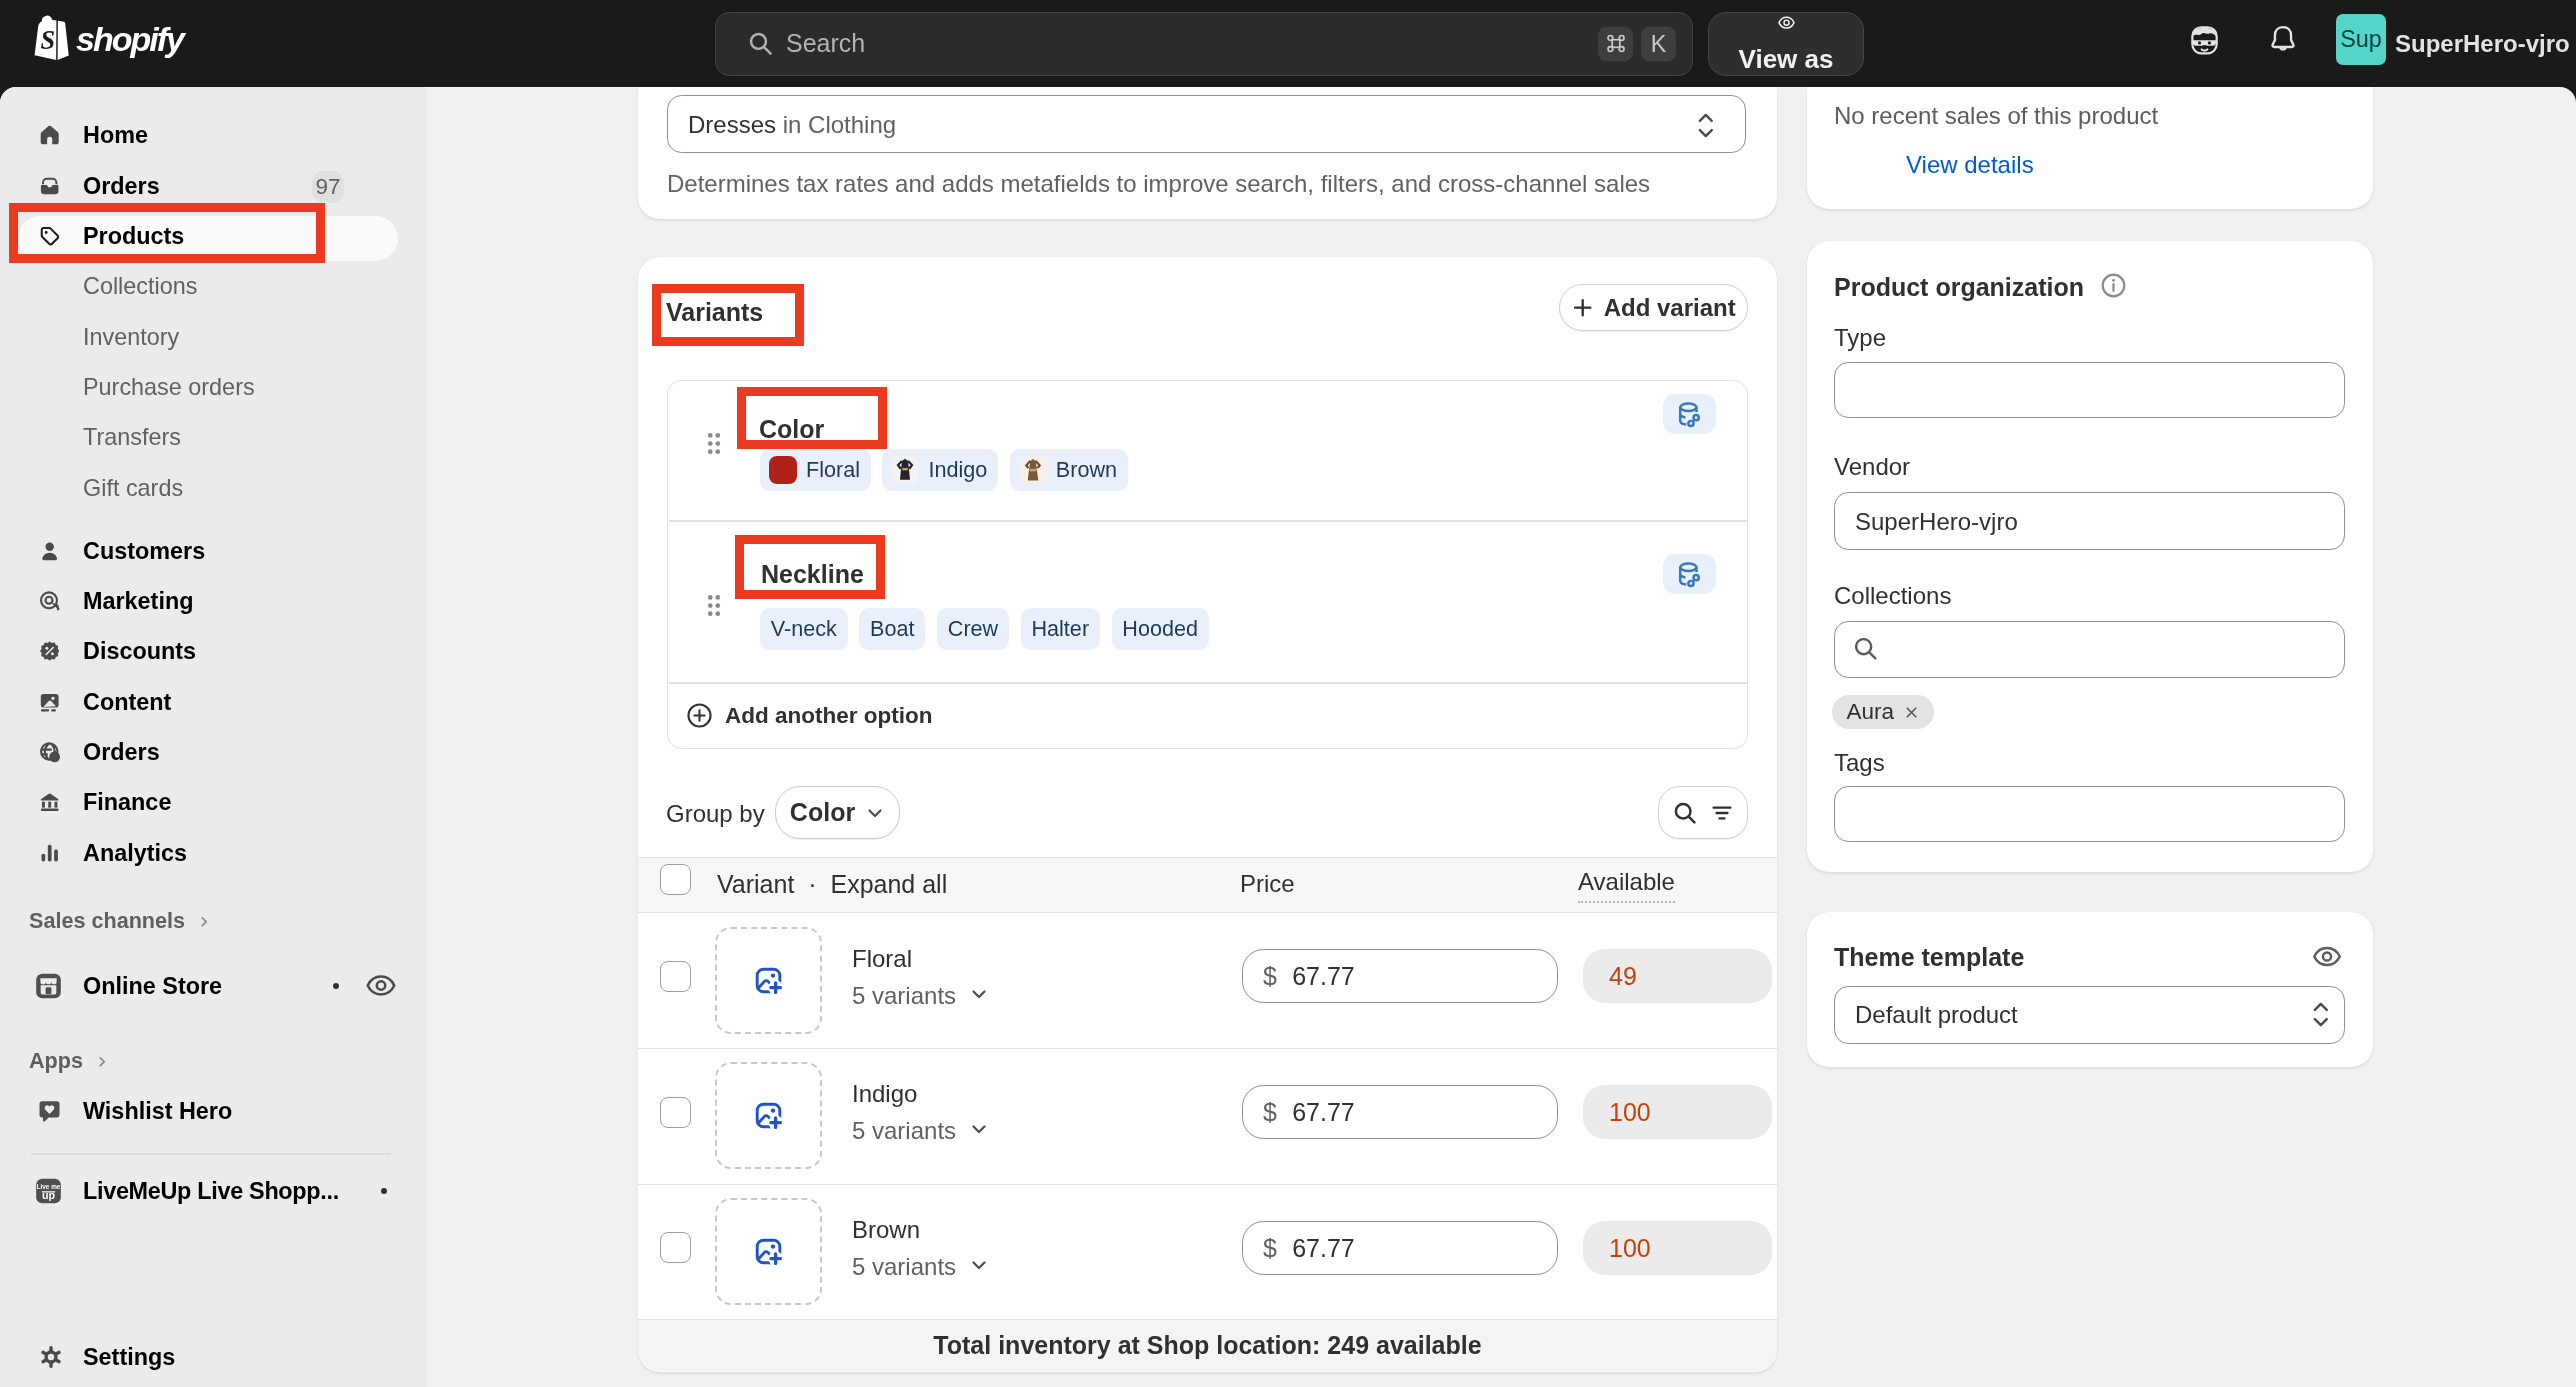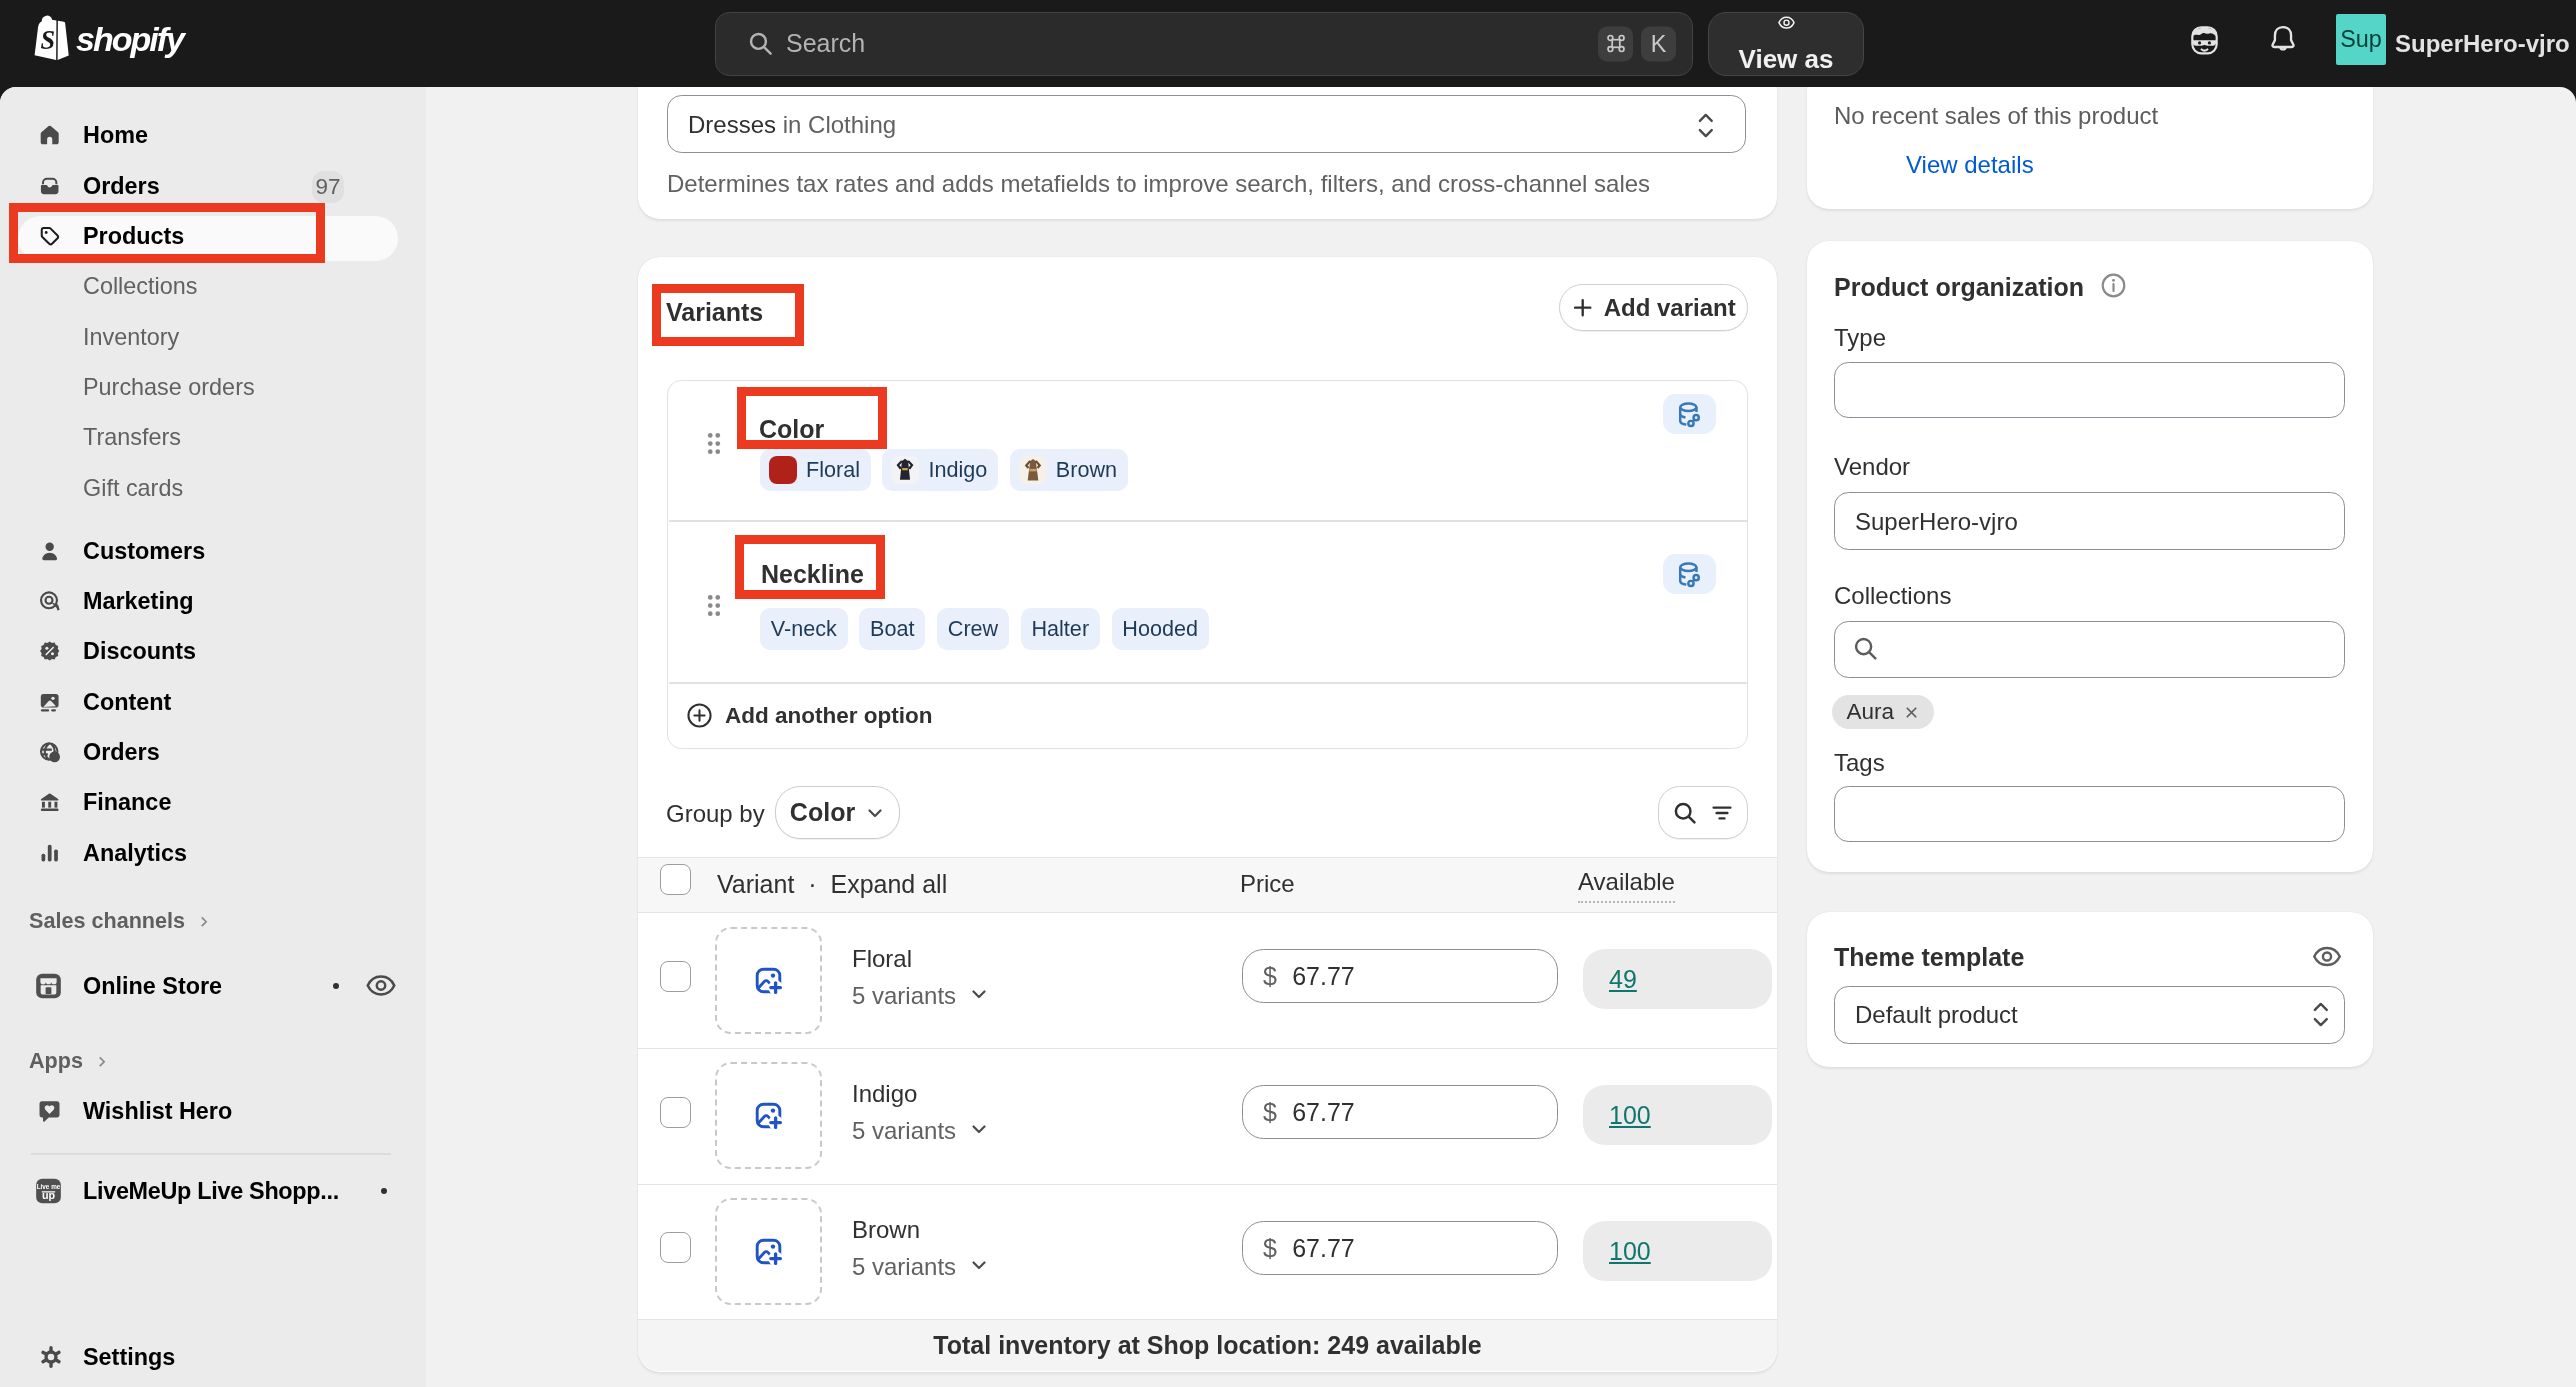--- a/index.html
+++ b/index.html
@@ -7,21 +7,21 @@
   body { background:#1a1a1a; font-family:"Liberation Sans", sans-serif; position:relative; }
   .abs { position:absolute; }
 
   
   #topbar { position:absolute; left:0; top:0; width:2576px; height:87px; background:#1a1a1a; }
   #logo-text { position:absolute; left:76px; top:20px; color:#fff; font-size:34px; font-weight:700; font-style:italic; letter-spacing:-2px; }
   #searchbox { position:absolute; left:715px; top:11.7px; width:978px; height:64px; background:#2b2b2b; border:0.9px solid #434343; border-radius:14.4px; display:flex; align-items:center; }
   #searchbox .stext { color:#b3b3b3; font-size:25px; margin-left:12px; }
   .keybadge { position:absolute; top:50%; transform:translateY(-50%); width:35px; height:35px; background:#3e3e3e; border-radius:9px; color:#c9c9c9; display:flex; align-items:center; justify-content:center; }
   #viewas { position:absolute; left:1708px; top:11.7px; width:156px; height:64px; background:#2e2e2e; border:0.9px solid #454545; border-radius:18px; display:flex; align-items:center; justify-content:center; gap:11.7px; color:#f1f1f1; font-size:26px; font-weight:600;flex-direction:column; }
-  #avatar { position:absolute; left:2336px; top:14.4px; width:50px; height:51px; background:#54d5c8; border-radius:2px; display:flex; align-items:center; justify-content:center; color:#07413c; font-size:23.4px; font-weight:400; }
+  #avatar { position:absolute; left:2336px; top:14.4px; width:50px; height:51px; background:#54d5c8; border-radius:7px; display:flex; align-items:center; justify-content:center; color:#07413c; font-size:23.4px; font-weight:400; }
   #shopname { position:absolute; left:2395px; top:0; height:87px; display:flex; align-items:center; color:#e3e3e3; font-size:24px; font-weight:700; white-space:nowrap; }
 
   
   #frame { position:absolute; left:0; top:87px; width:2576px; height:1301px; background:#f1f1f1; border-radius:16px 16px 0 0; }
   #sidebar { position:absolute; left:0; top:87px; width:426px; height:1301px; background:#ebebeb; border-radius:16px 0 0 0; }
   .nav { position:absolute; left:0; width:426px; height:50px; }
   .nav .ic { position:absolute; left:38px; top:50%; transform:translateY(-50%); width:23.4px; height:23.4px; }
   .nav .lb { position:absolute; left:83px; top:50%; transform:translateY(-50%); font-size:23.4px; font-weight:700; color:#000000; white-space:nowrap; }
   .nav .lb.sub { font-weight:400; color:#616161; }
   .nav .lb.sec { font-weight:700; color:#5f5f5f; font-size:21.6px; left:29px; }
@@ -42,21 +42,21 @@
   
   .chip { height:42px; background:#e9effb; border-radius:10px; display:flex; align-items:center; color:#1f3a56; font-size:21.6px; padding:0 10.8px; }
   .chiprow { position:absolute; display:flex; gap:11.7px; }
   .chip .sw { width:28px; height:28px; border-radius:8px; margin-right:9px; margin-left:-1.8px; overflow:hidden; }
 
   
   .rowline { position:absolute; left:638px; width:1139px; height:1.3px; background:#e3e3e3; }
   .ckbox { position:absolute; width:31px; height:31px; border:1.8px solid #999ea3; border-radius:8px; background:#fff; }
   .thumb { position:absolute; left:715px; width:107px; height:107px; border:2.2px dashed #c8c8c8; border-radius:16px; display:flex; align-items:center; justify-content:center; }
   .pinput { position:absolute; left:1242px; width:316px; height:54px; border:1.3px solid #8a9097; border-radius:21.6px; background:#fff; display:flex; align-items:center; font-size:25px; }
-  .avail { position:absolute; left:1583px; width:189px; height:60px; border-radius:21.6px; background:#ebebeb; color:#0f766e; font-size:25px; display:flex; align-items:center; padding-left:26px;text-decoration:underline; }
+  .avail { position:absolute; left:1583px; width:189px; height:54px; border-radius:21.6px; background:#ebebeb; color:#c2410c; font-size:25px; display:flex; align-items:center; padding-left:26px; }
 </style>
 </head>
 <body>
 
 <div id="topbar">
   <svg class="abs" style="left:30px;top:14.4px" width="40" height="48" viewBox="0 0 44 53">
   <path d="M14.2 8.6C13.4 2.2 22.6 0.9 23.1 7.1" stroke="#fff" stroke-width="2.6" fill="none"></path>
   <path fill="#fff" d="M14 7.8c-2.8.5-4.6 2.9-5.2 6.9L5 45.5l23.8 5.2.3-43.6-5.3-.8c-1.1-1.9-2.5-2.9-4-2.6-.5.1-1 .3-1.4.6-1.5-.7-3-.2-4.4 3.5Z"></path>
   <path fill="#fff" d="M30.7 7.5l6.6 1c.7.1 1.3.7 1.4 1.4l4 35.8-12.3 5Z"></path>
   <text x="11.5" y="38.5" font-size="29" font-weight="bold" font-style="italic" fill="#1a1a1a" font-family="Liberation Serif">S</text>

